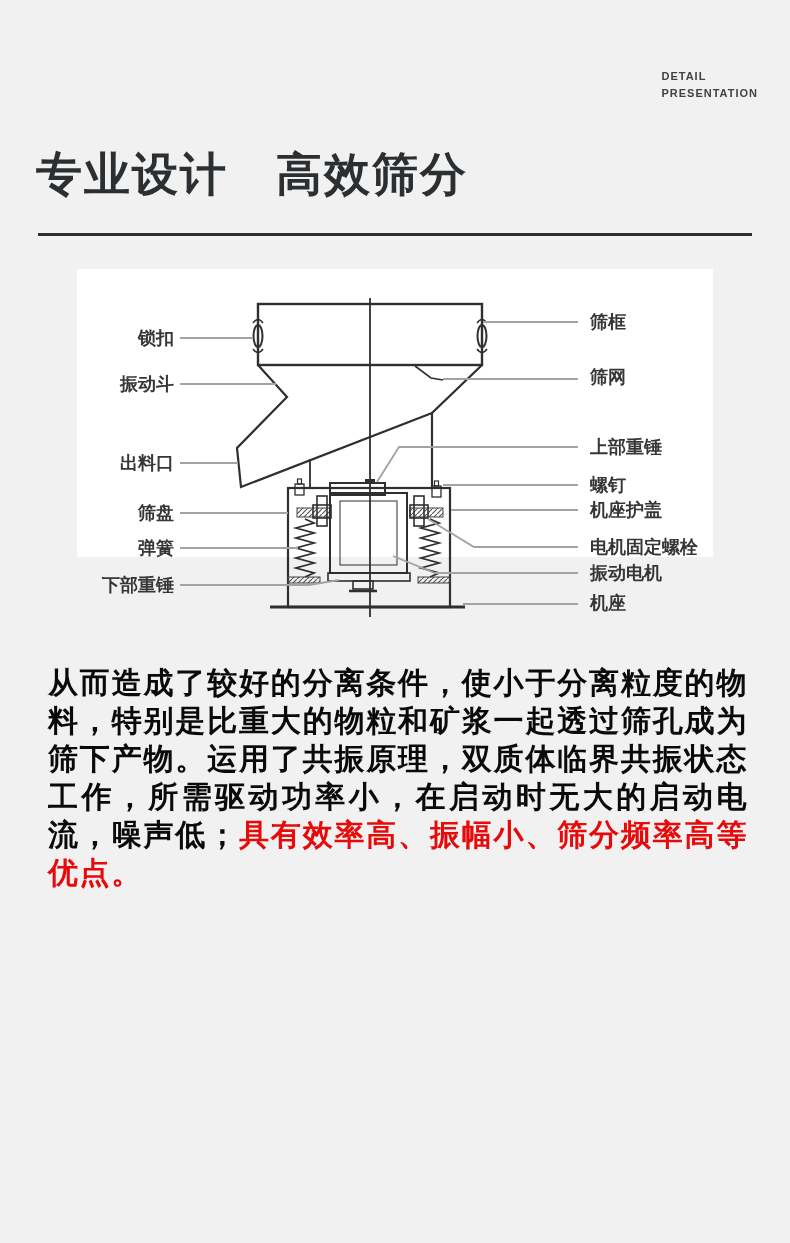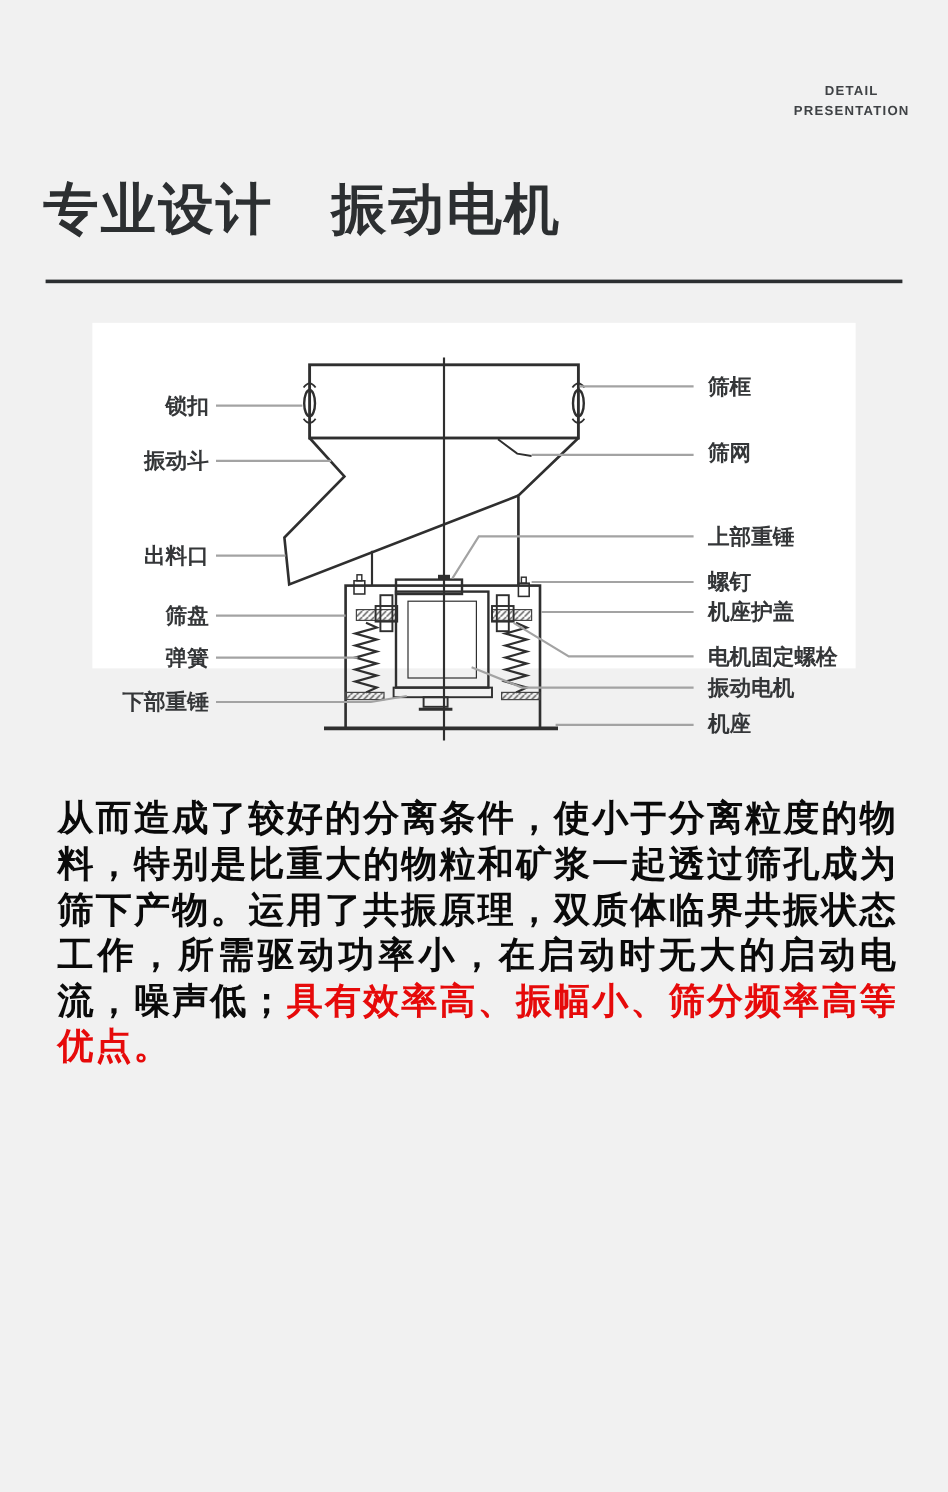--- a/index.html
+++ b/index.html
@@ -13,21 +13,21 @@
   .page{
     position:relative;
     width:790px;height:1243px;
     margin:0 auto;
     background:var(--page-bg);
     font-family:"Liberation Sans","DejaVu Sans",sans-serif;
     overflow:hidden;
   }
   .corner-tag{
     position:absolute;top:68px;right:32px;
-    text-align:center;
+    text-align:left;
     font-size:11px;font-weight:bold;
     letter-spacing:1px;
     color:#3f4245;
     line-height:17px;
   }
   .page-title{
     position:absolute;left:36px;top:64px;
     font-size:62px;font-weight:900;
     letter-spacing:3px;
     color:var(--heading);
@@ -73,21 +73,21 @@
 </head>
 <body>
 
 <div class="page">
 
   <div class="corner-tag">
     <div>DETAIL</div>
     <div>PRESENTATION</div>
   </div>
 
-  <h2 class="page-subtitle">专业设计　振动电机</h2>
+  <h2 class="page-subtitle">专业设计　高效筛分</h2>
   <div class="title-divider"></div>
 
   <div class="diagram-card">
     <svg viewBox="0 0 636 366">
       <defs>
         <pattern id="hatch" patternUnits="userSpaceOnUse" width="5" height="5">
           <path d="M0,5 L5,0" stroke="#555" stroke-width="1.2"></path>
         </pattern>
       </defs>
 

